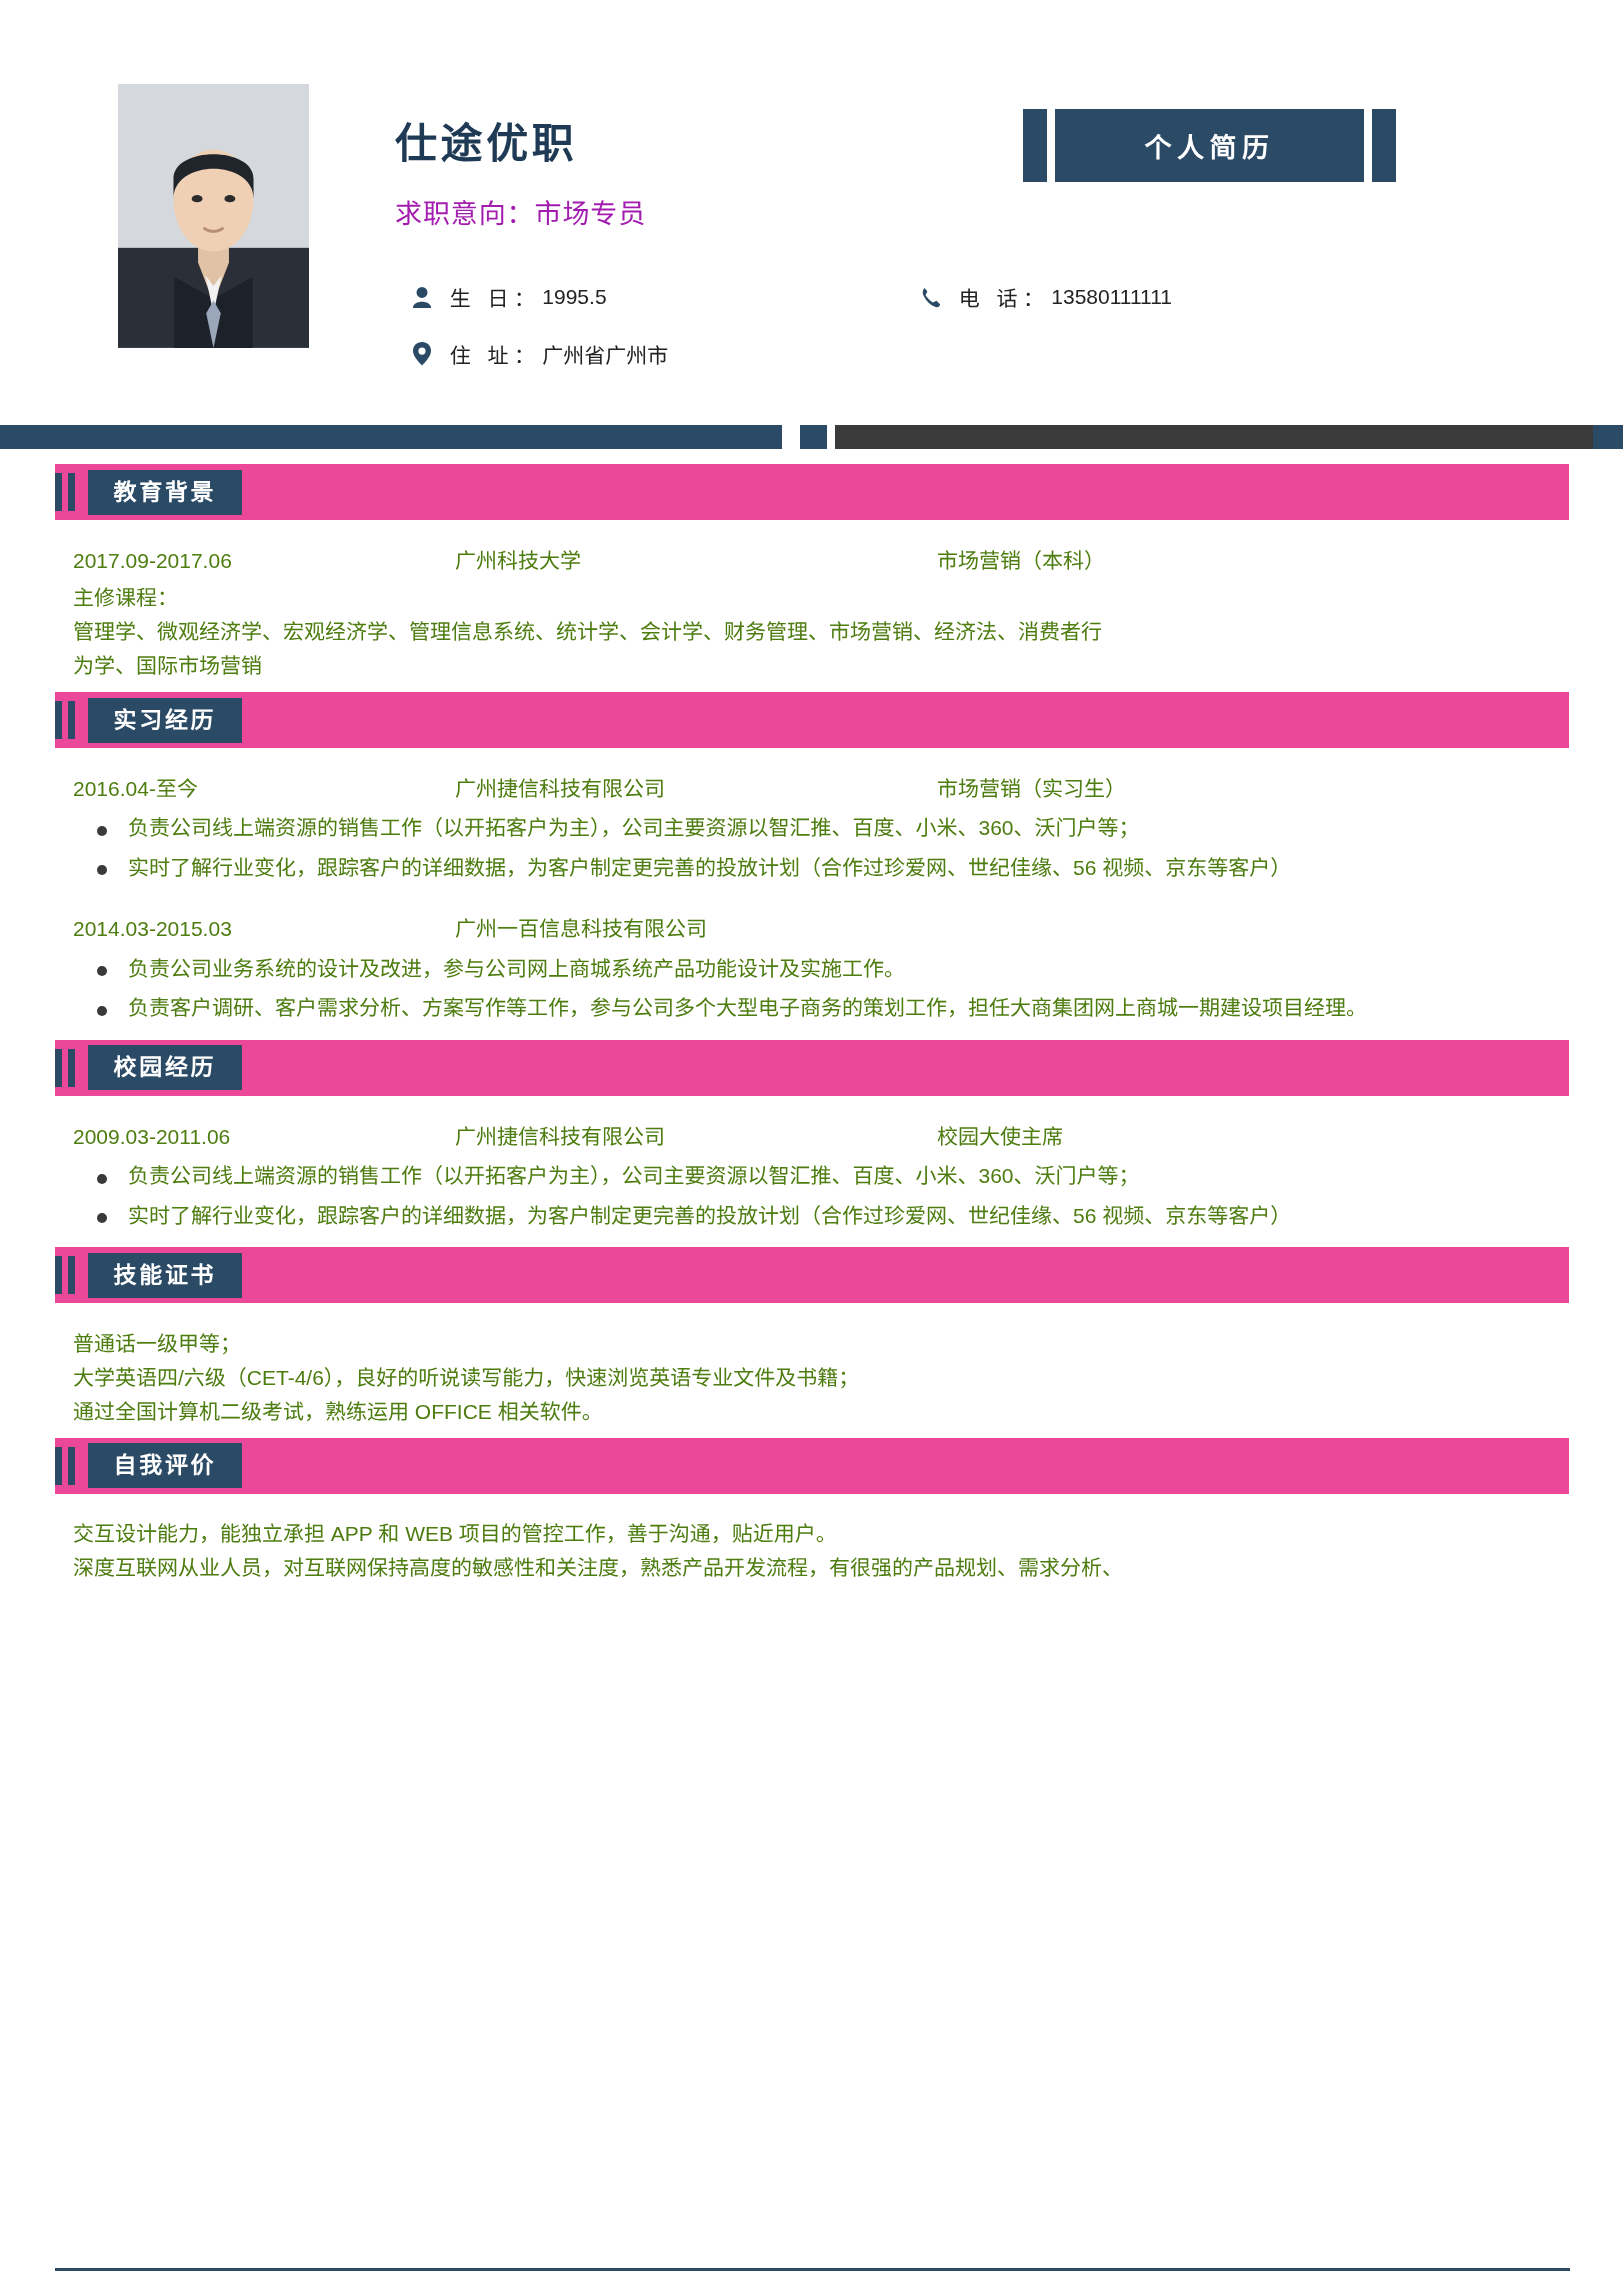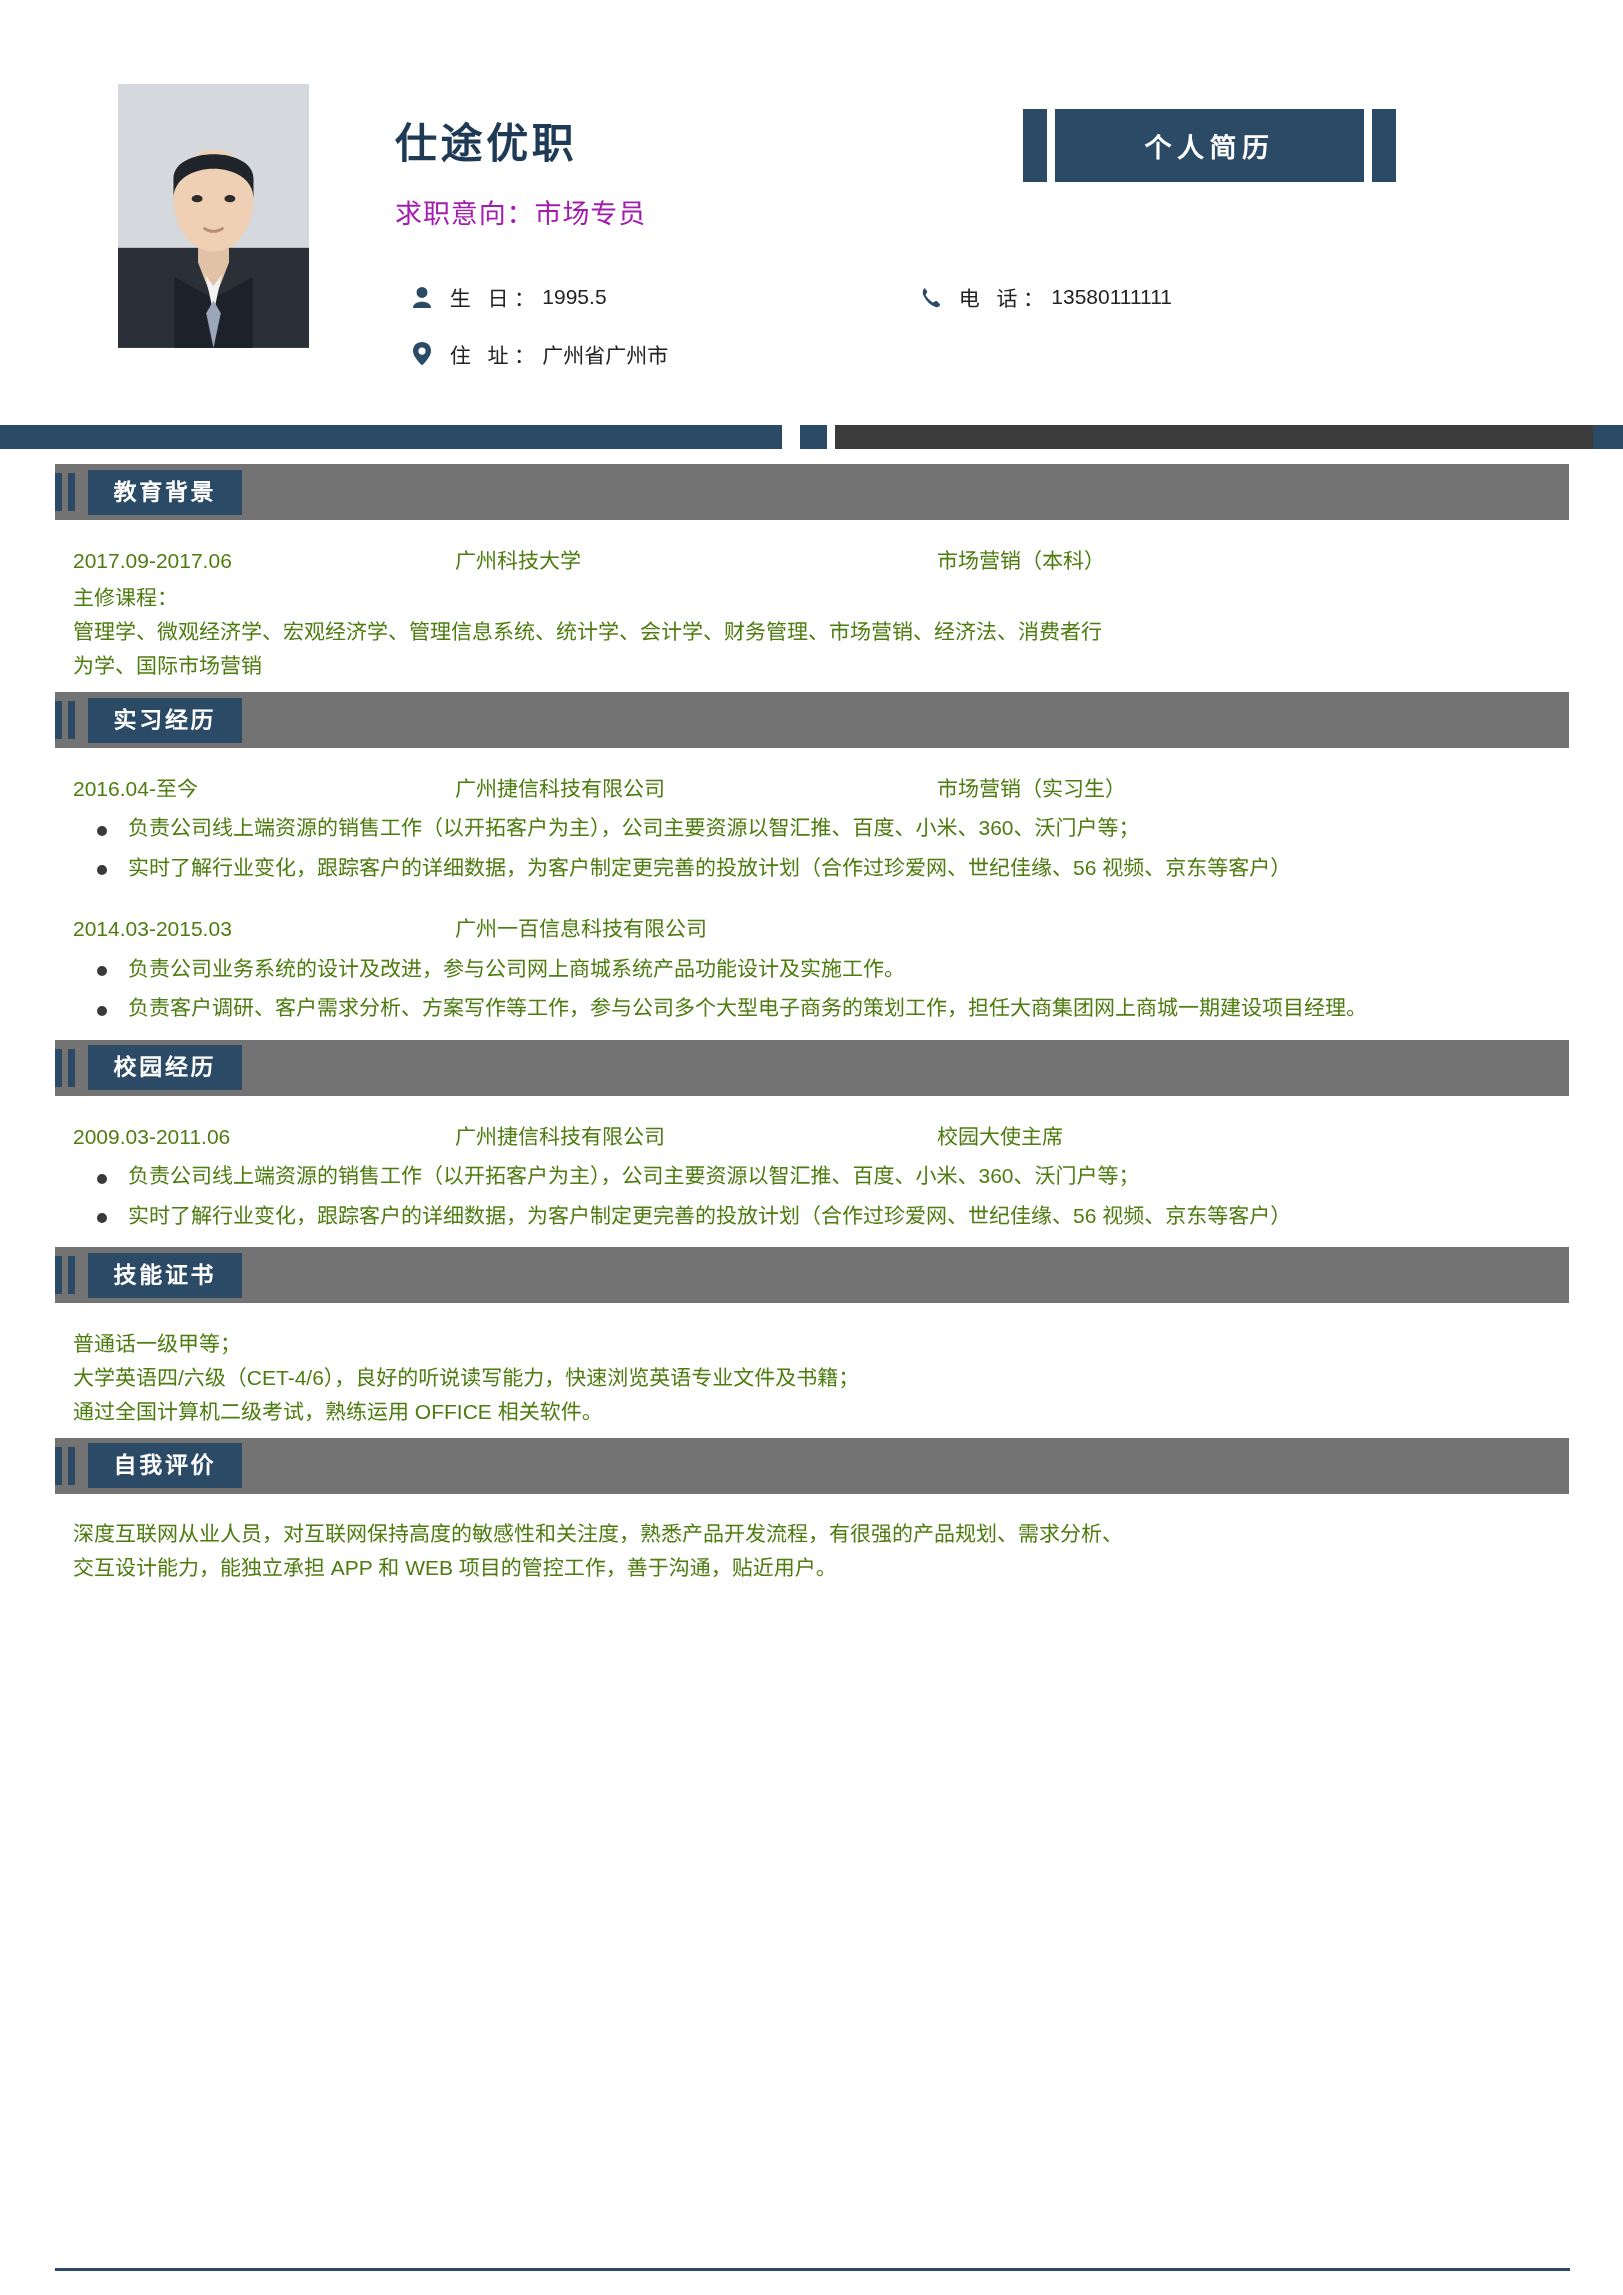--- a/index.html
+++ b/index.html
@@ -137,21 +137,21 @@
     position: absolute;
     left: 0;
     top: 464px;
     width: 1624px;
   }
   .section { margin-bottom: 0; }
 
   .sec-head {
     position: relative;
     height: 56px;
-    background: #737373;
+    background: #ec4899;
     margin: 0 55px 0 55px;
     display: flex;
     align-items: center;
   }
   .sec-head .ticks {
     position: absolute;
     left: 0;
     top: 0;
     height: 56px;
     display: flex;
@@ -392,22 +392,22 @@
 
     <div class="section">
       <div class="sec-head">
         <span class="ticks">
           <span class="tick"></span>
           <span class="tick"></span>
         </span>
         <span class="sec-title">自我评价</span>
       </div>
       <div class="sec-body">
+        <p class="plain line">交互设计能力，能独立承担 APP 和 WEB 项目的管控工作，善于沟通，贴近用户。</p>
         <p class="plain line">深度互联网从业人员，对互联网保持高度的敏感性和关注度，熟悉产品开发流程，有很强的产品规划、需求分析、</p>
-        <p class="plain line">交互设计能力，能独立承担 APP 和 WEB 项目的管控工作，善于沟通，贴近用户。</p>
       </div>
     </div>
 
   </div>
 
   <div class="bottom-rule"></div>
 </div>
 
 
 </body></html>

